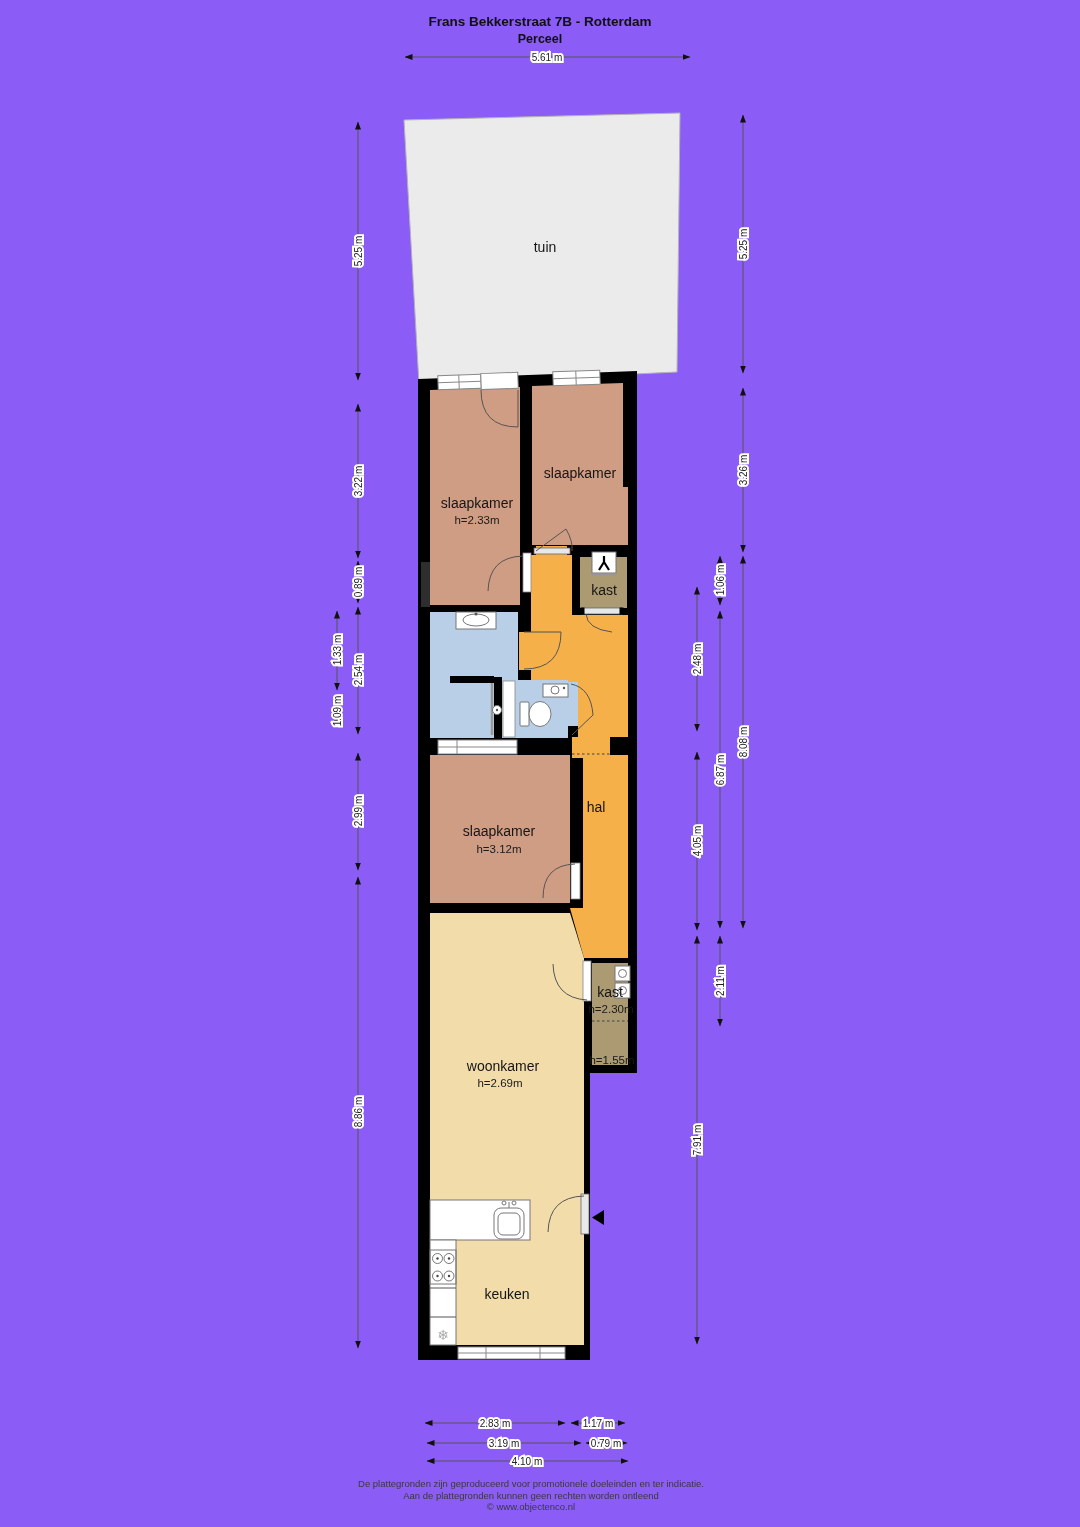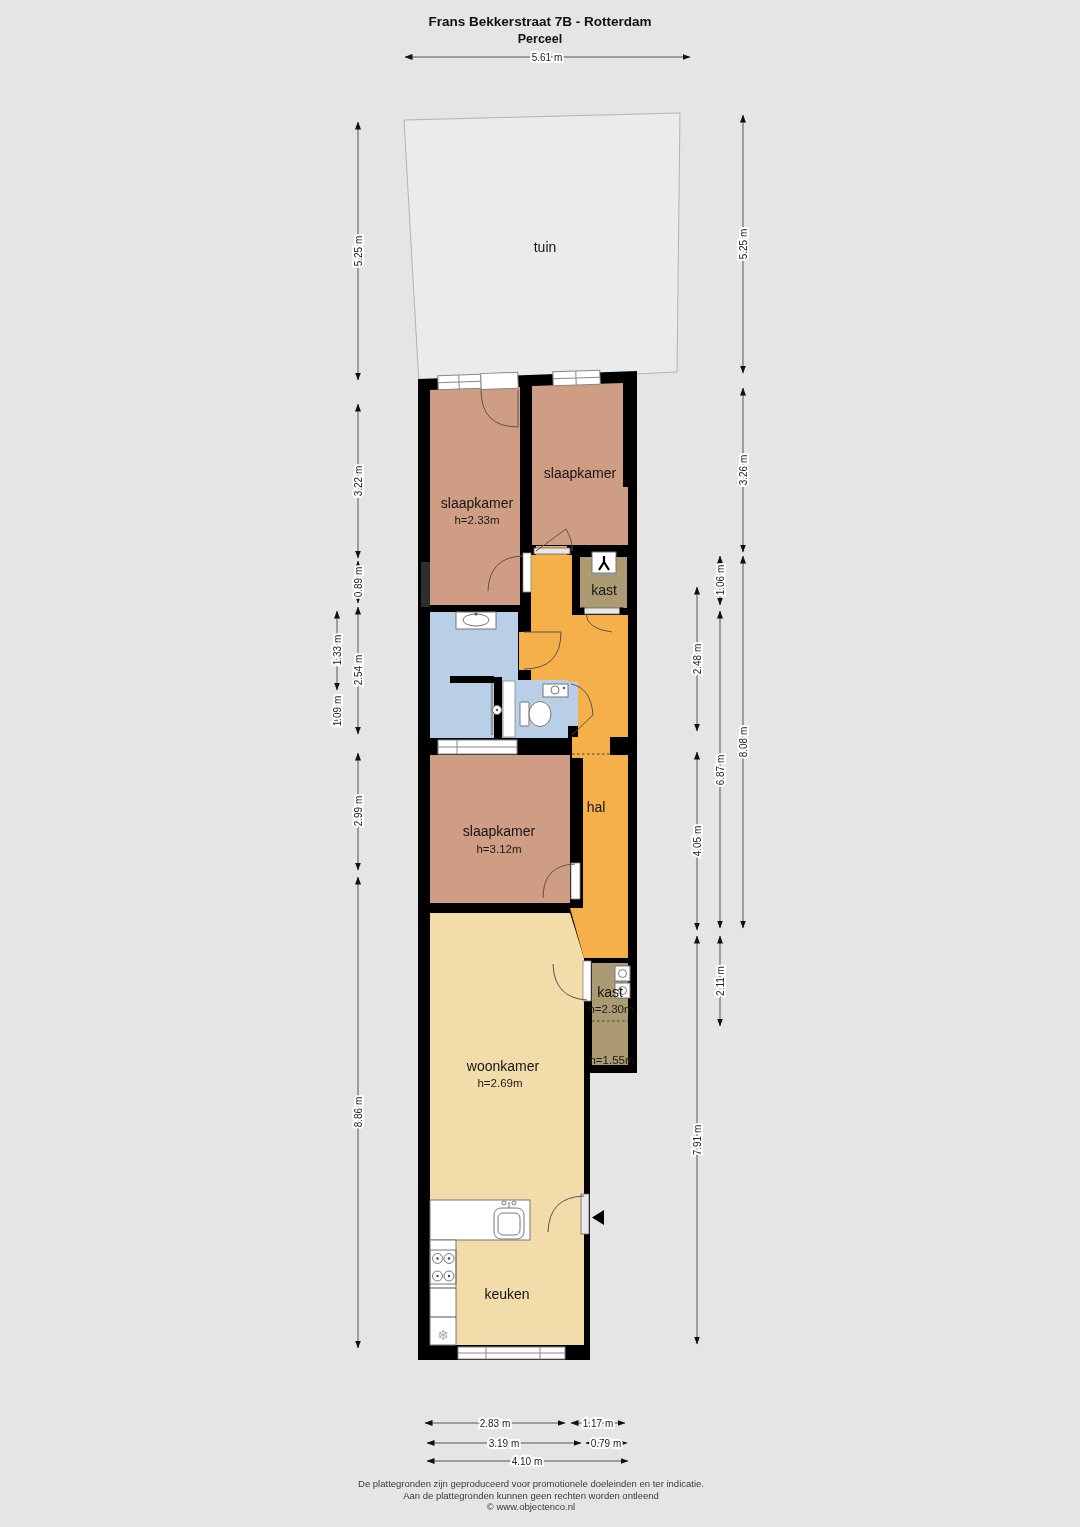--- a/index.html
+++ b/index.html
@@ -1,16 +1,16 @@
 <!DOCTYPE html>
 <html><head>
 <meta charset="utf-8">
 <style>
   html,body{margin:0;padding:0;background:#ffffff;}
-  .page{position:relative;width:1080px;height:1527px;background:#e5e5e5;font-family:"Liberation Sans",sans-serif;text-align:right;}
+  .page{position:relative;width:1080px;height:1527px;background:#8b5cf6;font-family:"Liberation Sans",sans-serif;text-align:right;}
   svg{display:block}
   svg text{font-family:"Liberation Sans",sans-serif;}
   .title1{font-size:13.5px;font-weight:bold;fill:#111;text-anchor:middle;}
   .title2{font-size:12.5px;font-weight:bold;fill:#111;text-anchor:middle;}
   .rl{font-size:14px;fill:#151515;text-anchor:middle;}
   .hl{font-size:11.5px;fill:#1a1a1a;text-anchor:middle;}
   .dt{font-size:10px;fill:#222;text-anchor:middle;stroke:#fff;stroke-width:4px;paint-order:stroke;}
   .ft{font-size:9.5px;fill:#3a3a3a;text-anchor:middle;}
   .dim{stroke:#555;stroke-width:1;}
   .wall{fill:#000;}

